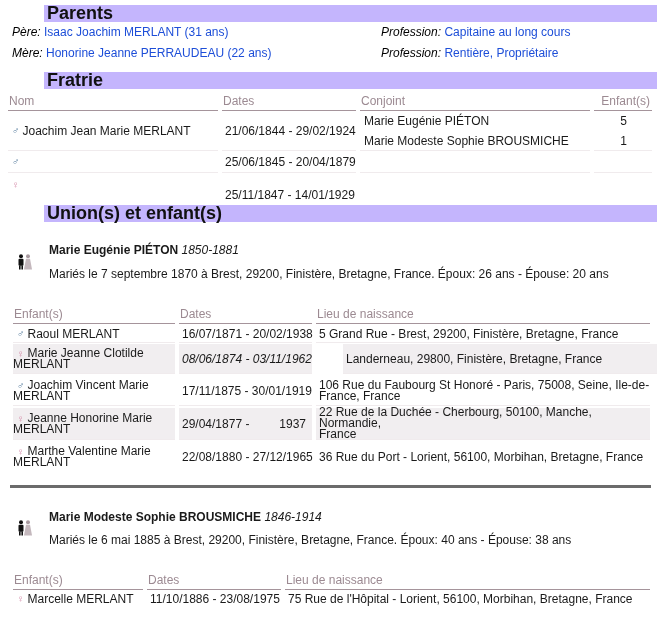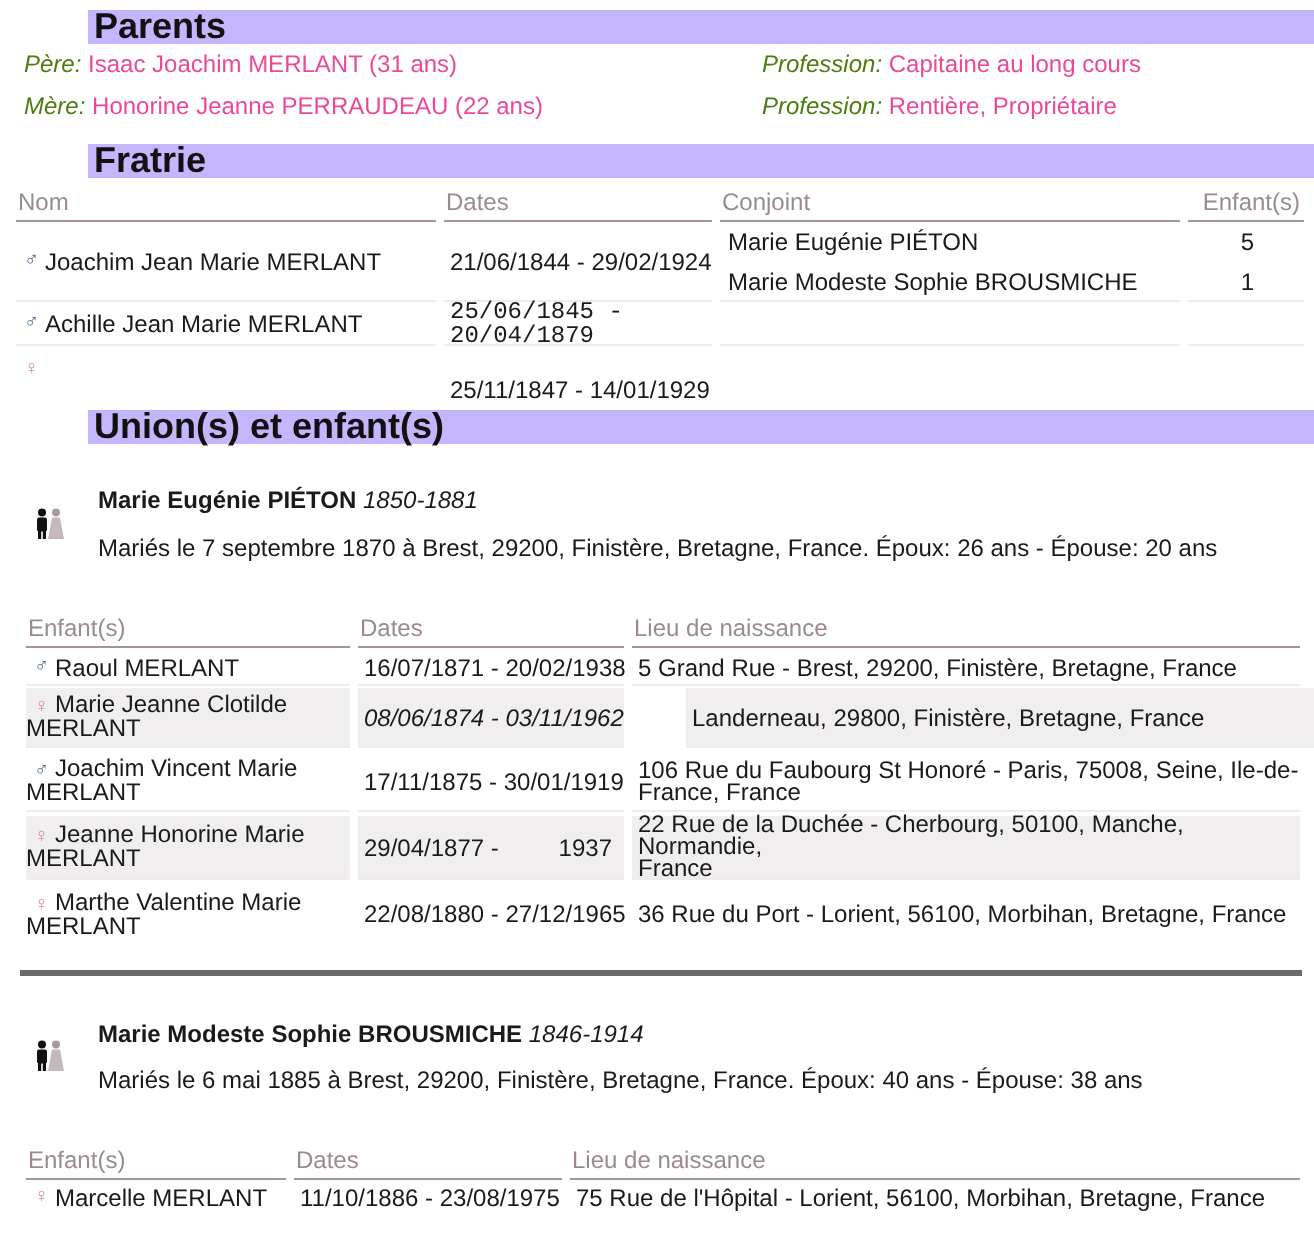--- a/index.html
+++ b/index.html
@@ -4,22 +4,22 @@
   <style>
     * { box-sizing: border-box; margin: 0; padding: 0; }
     html, body { width: 657px; height: 622px; background: #ffffff; overflow: hidden; }
     body { font-family: "Liberation Sans", sans-serif; font-size: 12px; color: #1a1a1a; position: relative; }
 
     .section-title {
       position: absolute; left: 8px; right: 0; height: 17px;
       background: #c4b5fd; font-weight: bold; font-size: 18px; padding-left: 3px; line-height: 17px; color: #111; margin-left: 36px;
     }
     .abs { position: absolute; white-space: nowrap; }
-    .lbl { color: #4d7c0f; font-style: italic; }
-    .val { color: #ec4899; }
+    .lbl { color: #000000; font-style: italic; }
+    .val { color: #1d4ed8; }
 
     .th { position: absolute; color: #9c8a92; font-size: 12px; height: 18px; line-height: 16px; border-bottom: 1.5px solid #a5949b; padding-left: 1px; }
     .cell { position: absolute; font-size: 12px; line-height: 12px; display: flex; align-items: center; border-bottom: 1.5px solid #f0ebed; }
     .cell.shade { background: #f1eef0; }
     .cell.noline { border-bottom: none; }
     .male { color: #4a7396; font-size: 10px; margin-right: 3px; }
     .female { color: #d48aa8; font-size: 10px; margin-right: 3px; }
 
     .wrap2 { white-space: normal; line-height: 11px; }
 
@@ -63,23 +63,22 @@
   <span>Joachim Jean Marie MERLANT</span>
 </div>
 <div class="cell" style="left:222px; top:111px; width:134px; height:40px; padding-left:3px;">21/06/1844 - 29/02/1924</div>
 <div class="cell" style="left:360px; top:111px; width:230px; height:20px; padding-left:4px; border-bottom:none;">Marie Eugénie PIÉTON</div>
 <div class="cell" style="left:594px; top:111px; width:58px; height:20px; justify-content:flex-end; padding-right:25px; border-bottom:none;">5</div>
 <div class="cell" style="left:360px; top:131px; width:230px; height:20px; padding-left:4px;">Marie Modeste Sophie BROUSMICHE</div>
 <div class="cell" style="left:594px; top:131px; width:58px; height:20px; justify-content:flex-end; padding-right:25px;">1</div>
 
 <div class="cell" style="left:8px; top:152px; width:210px; height:21px; padding-left:4px;">
   <span class="male">♂</span>
-  <span>Achille Jean Marie MERLANT</span>
 </div>
-<div class="cell" style="left:222px; top:152px; width:134px; height:21px; padding-left:3px;font-family:Liberation Mono, monospace;">25/06/1845 - 20/04/1879</div>
+<div class="cell" style="left:222px; top:152px; width:134px; height:21px; padding-left:3px;">25/06/1845 - 20/04/1879</div>
 <div class="cell" style="left:360px; top:152px; width:230px; height:21px;"></div>
 <div class="cell" style="left:594px; top:152px; width:58px; height:21px;"></div>
 
 <div class="cell noline" style="left:8px; top:174px; width:210px; height:21px; padding-left:4px;">
   <span class="female">♀</span>
 </div>
 <div class="cell noline" style="left:222px; top:184px; width:134px; height:21px; padding-left:3px;">25/11/1847 - 14/01/1929</div>
 
 <div class="section-title" style="top:205px;">Union(s) et enfant(s)</div>
 

